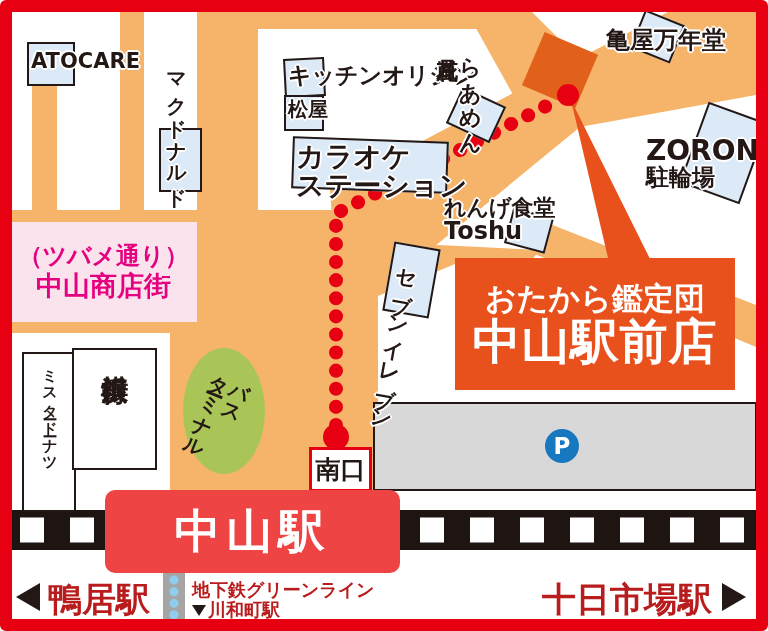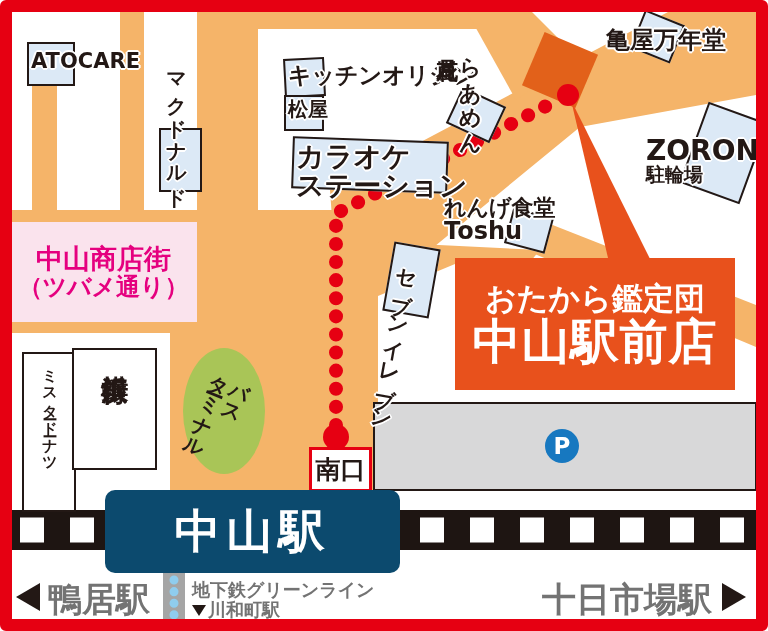--- a/index.html
+++ b/index.html
@@ -23,28 +23,28 @@
   
   .bus{position:absolute;left:183px;top:348px;width:82px;height:126px;background:#A9C557;border-radius:50%;z-index:5;}
   .bus .vtext{position:absolute;left:14px;top:16px;height:100px;font-size:20px;font-weight:bold;color:#231815;
               transform:rotate(22deg);line-height:1.1;}
   
   .callout{position:absolute;left:455px;top:258px;width:280px;height:132px;background:#E8511C;z-index:20;
            display:flex;flex-direction:column;align-items:center;justify-content:center;color:#fff;font-weight:bold;}
   .callout .l1{font-size:31px;line-height:1.1;}
   .callout .l2{font-size:48px;line-height:1.1;letter-spacing:1px;}
   
-  .station{position:absolute;left:105px;top:490px;width:295px;height:83px;background:#0c4a6e;border-radius:10px;z-index:30;
+  .station{position:absolute;left:105px;top:490px;width:295px;height:83px;background:#ef4444;border-radius:10px;z-index:30;
            display:flex;align-items:center;justify-content:center;color:#fff;font-weight:bold;font-size:46px;letter-spacing:6px;text-align:center;}
   .southexit{position:absolute;left:309px;top:447px;width:57px;height:39px;background:#fff;border:3px solid #E60012;z-index:25;
              display:flex;align-items:center;justify-content:center;font-size:25px;font-weight:bold;color:#231815;}
   .pmark{position:absolute;left:545px;top:429px;width:34px;height:34px;border-radius:50%;background:#1778C0;z-index:25;
          display:flex;align-items:center;justify-content:center;color:#fff;font-weight:bold;font-size:23px;}
   
-  .fl{position:absolute;z-index:35;font-weight:bold;color:#737373;white-space:nowrap;}
+  .fl{position:absolute;z-index:35;font-weight:bold;color:#b91c1c;white-space:nowrap;}
   .tri-left{width:0;height:0;border-top:14px solid transparent;border-bottom:14px solid transparent;border-right:24px solid #231815;}
   .tri-right{width:0;height:0;border-top:14px solid transparent;border-bottom:14px solid transparent;border-left:24px solid #231815;}
   .tri-down{display:inline-block;width:0;height:0;border-left:7px solid transparent;border-right:7px solid transparent;border-top:11px solid #231815;margin-right:2px;}
 </style>
 </head>
 <body>
 
 <div id="map">
 
   <svg class="geom" width="768" height="631" viewBox="0 0 768 631">
@@ -91,22 +91,22 @@
   <div class="bbox" style="left:388px;top:245px;width:43px;height:66px;transform:rotate(10deg);"></div>
 
   <div class="wbox" style="left:22px;top:352px;width:50px;height:156px;">
     <div class="lbl vtext" style="position:static;font-size:15px;margin-top:6px;">ミスタードーナツ</div>
   </div>
   <div class="wbox" style="left:72px;top:348px;width:81px;height:118px;">
     <div class="lbl vtext" style="position:static;font-size:27px;margin-top:4px;letter-spacing:1px;">横浜銀行</div>
   </div>
 
   <div class="pinkbox">
+    <div style="font-size:24px;">（ツバメ通り）</div>
     <div style="font-size:27px;">中山商店街</div>
-    <div style="font-size:24px;">（ツバメ通り）</div>
   </div>
 
   <div class="bus">
     <div class="vtext">
       <span>バス</span>
       <span>ターミナル</span>
     </div>
   </div>
 
   <div class="lbl" style="left:31px;top:50px;font-size:21px;">ATOCARE</div>
@@ -117,21 +117,21 @@
     <div>カラオケ</div>
     <div>ステーション</div>
   </div>
   <div class="lbl vtext" style="left:436px;top:42px;height:96px;font-size:22px;">
     <span>らあめん</span>
     <span>花月嵐</span>
   </div>
   <div class="lbl" style="left:606px;top:28px;font-size:24px;">亀屋万年堂</div>
   <div class="lbl" style="left:646px;top:136px;">
     <div style="font-size:28px;">ZORON</div>
-    <div style="font-size:19px;">駐輪場</div>
+    <div style="font-size:23px;">駐輪場</div>
   </div>
   <div class="lbl" style="left:432px;top:196px;font-size:22px;margin-left:12px;">
     <div>れんげ食堂</div>
     <div style="font-size:24px;">Toshu</div>
   </div>
   <div class="lbl vtext" style="left:399px;top:253px;height:150px;font-size:21px;transform:rotate(10deg);transform-origin:top left;">セブンイレブン</div>
 
   <div class="callout">
     <div class="l1">おたから鑑定団</div>
     <div class="l2">中山駅前店</div>

